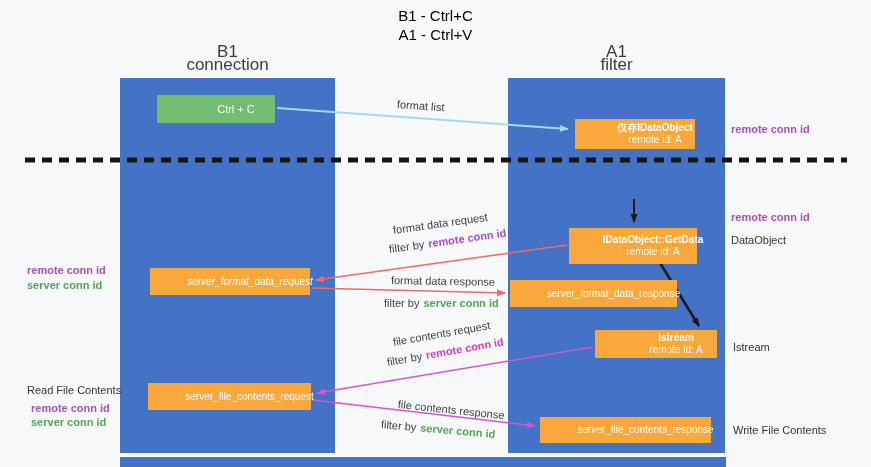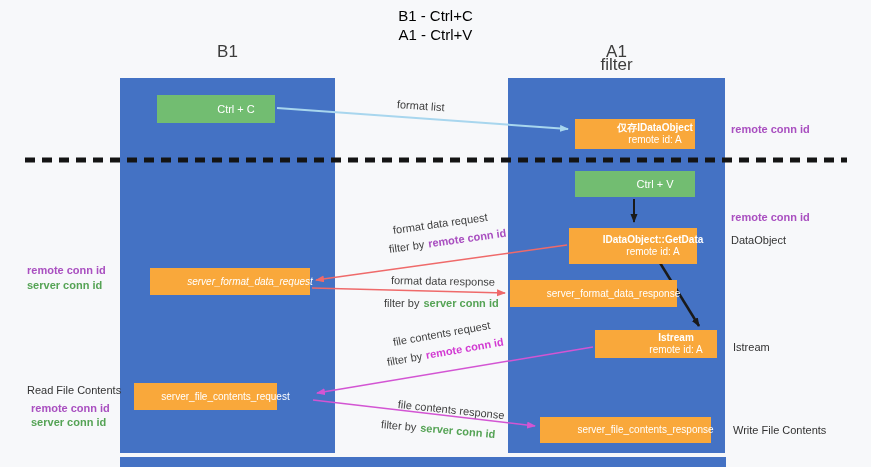--- a/index.html
+++ b/index.html
@@ -28,20 +28,21 @@
 
 <div class="canvas">
 
   <div class="abs title-block">
     <div>B1 - Ctrl+C</div>
     <div>A1 - Ctrl+V</div>
   </div>
 
   <div class="abs lane-header" style="left:120px; top:45px; width:215px;">
     <div>B1</div>
+    <div>connection</div>
   </div>
   <div class="abs lane-header" style="left:508px; top:45px; width:217px;">
     <div>A1</div>
     <div>filter</div>
   </div>
 
   <div class="abs lane" style="left:120px; top:78px; width:215px; height:375px;"></div>
   <div class="abs lane" style="left:508px; top:78px; width:217px; height:375px;"></div>
   <div class="abs lane" style="left:120px; top:457px; width:606px; height:10px;"></div>
 
@@ -80,43 +81,40 @@
 
   <div class="abs node green" style="left:157px; top:95px; width:118px; height:28px;">
     <div>Ctrl + C</div>
   </div>
 
   <div class="abs node orange" style="left:575px; top:119px; width:120px; height:30px;">
     <div class="l1">仅存IDataObject</div>
     <div>remote id: A</div>
   </div>
 
-  <div class="abs node green" style="left:575px; top:171px; width:120px; height:26px;">
-    <div>Ctrl + V</div>
-  </div>
 
   <div class="abs node orange" style="left:569px; top:228px; width:128px; height:36px;">
     <div class="l1">IDataObject::GetData</div>
     <div>remote id: A</div>
   </div>
 
   <div class="abs node orange" style="left:150px; top:268px; width:160px; height:27px;font-style:italic;">
     <div>server_format_data_request</div>
   </div>
 
   <div class="abs node orange" style="left:510px; top:280px; width:167px; height:27px;">
     <div>server_format_data_response</div>
   </div>
 
   <div class="abs node orange" style="left:595px; top:330px; width:122px; height:28px;">
     <div class="l1">Istream</div>
     <div>remote id: A</div>
   </div>
 
-  <div class="abs node orange" style="left:134px; top:383px; width:143px; height:27px;">
+  <div class="abs node orange" style="left:148px; top:383px; width:163px; height:27px;">
     <div>server_file_contents_request</div>
   </div>
 
   <div class="abs node orange" style="left:540px; top:417px; width:171px; height:26px;">
     <div>server_file_contents_response</div>
   </div>
 
   <div class="abs ann purple" style="left:731px; top:123px;">remote conn id</div>
   <div class="abs ann purple" style="left:731px; top:211px;">remote conn id</div>
   <div class="abs ann dark" style="left:731px; top:234px;">DataObject</div>

